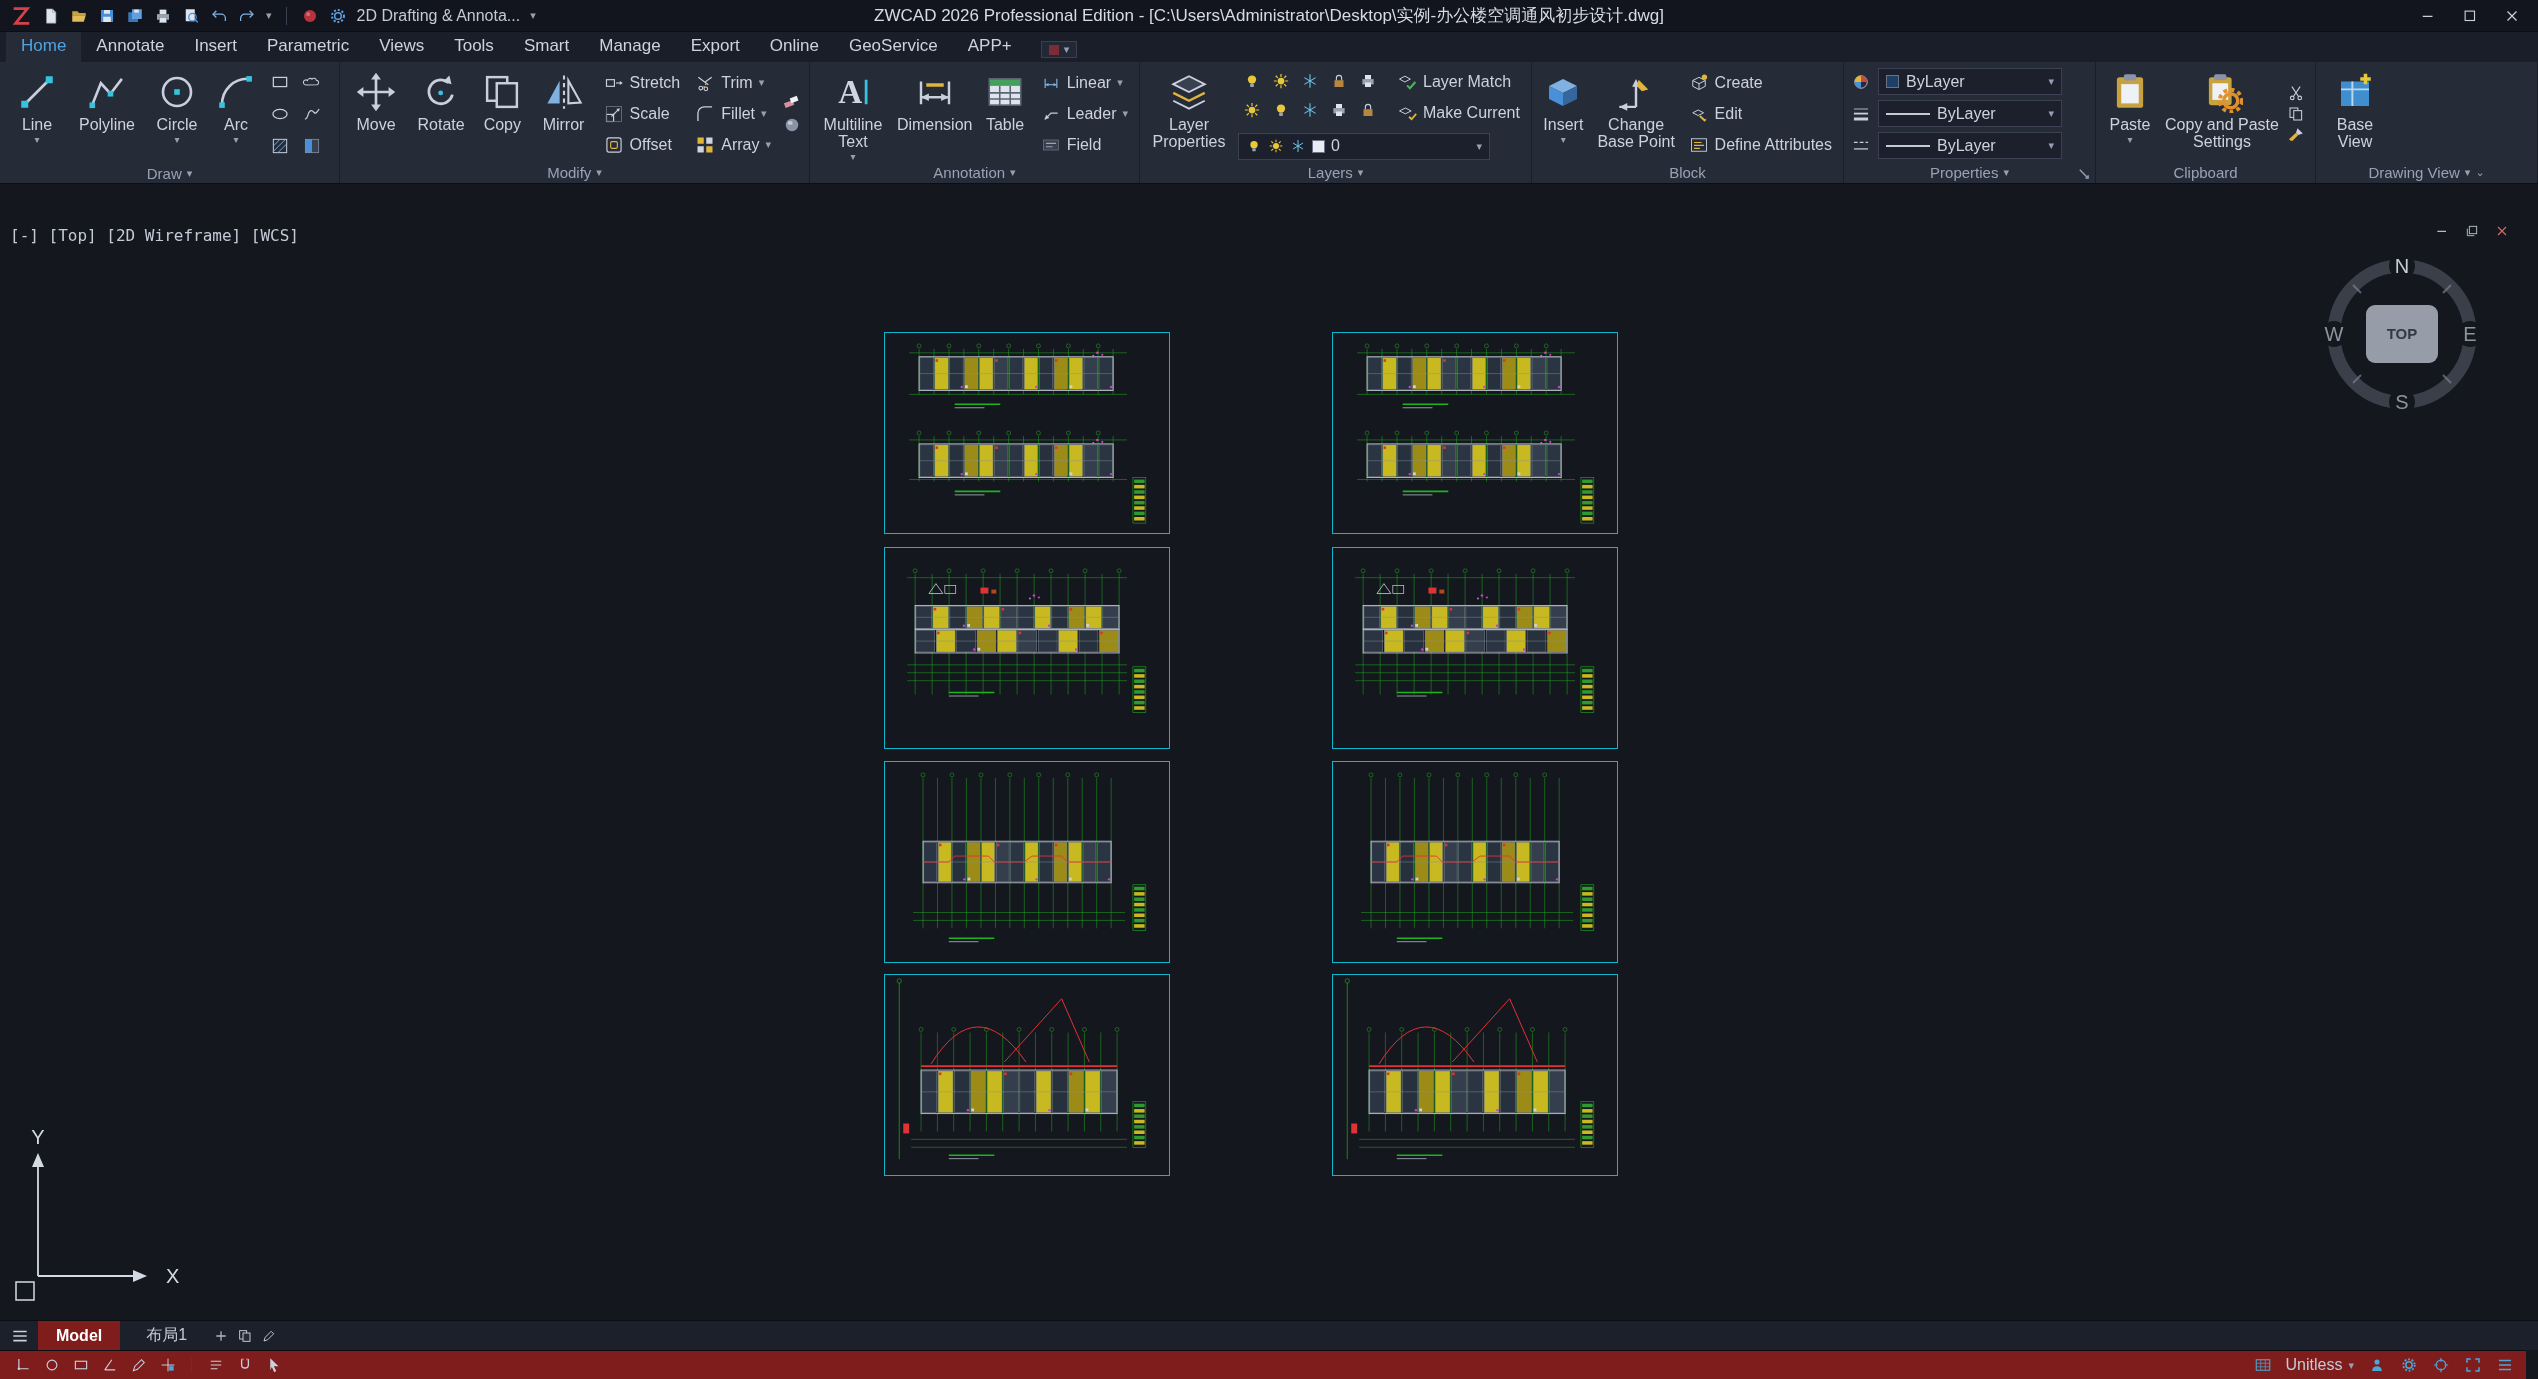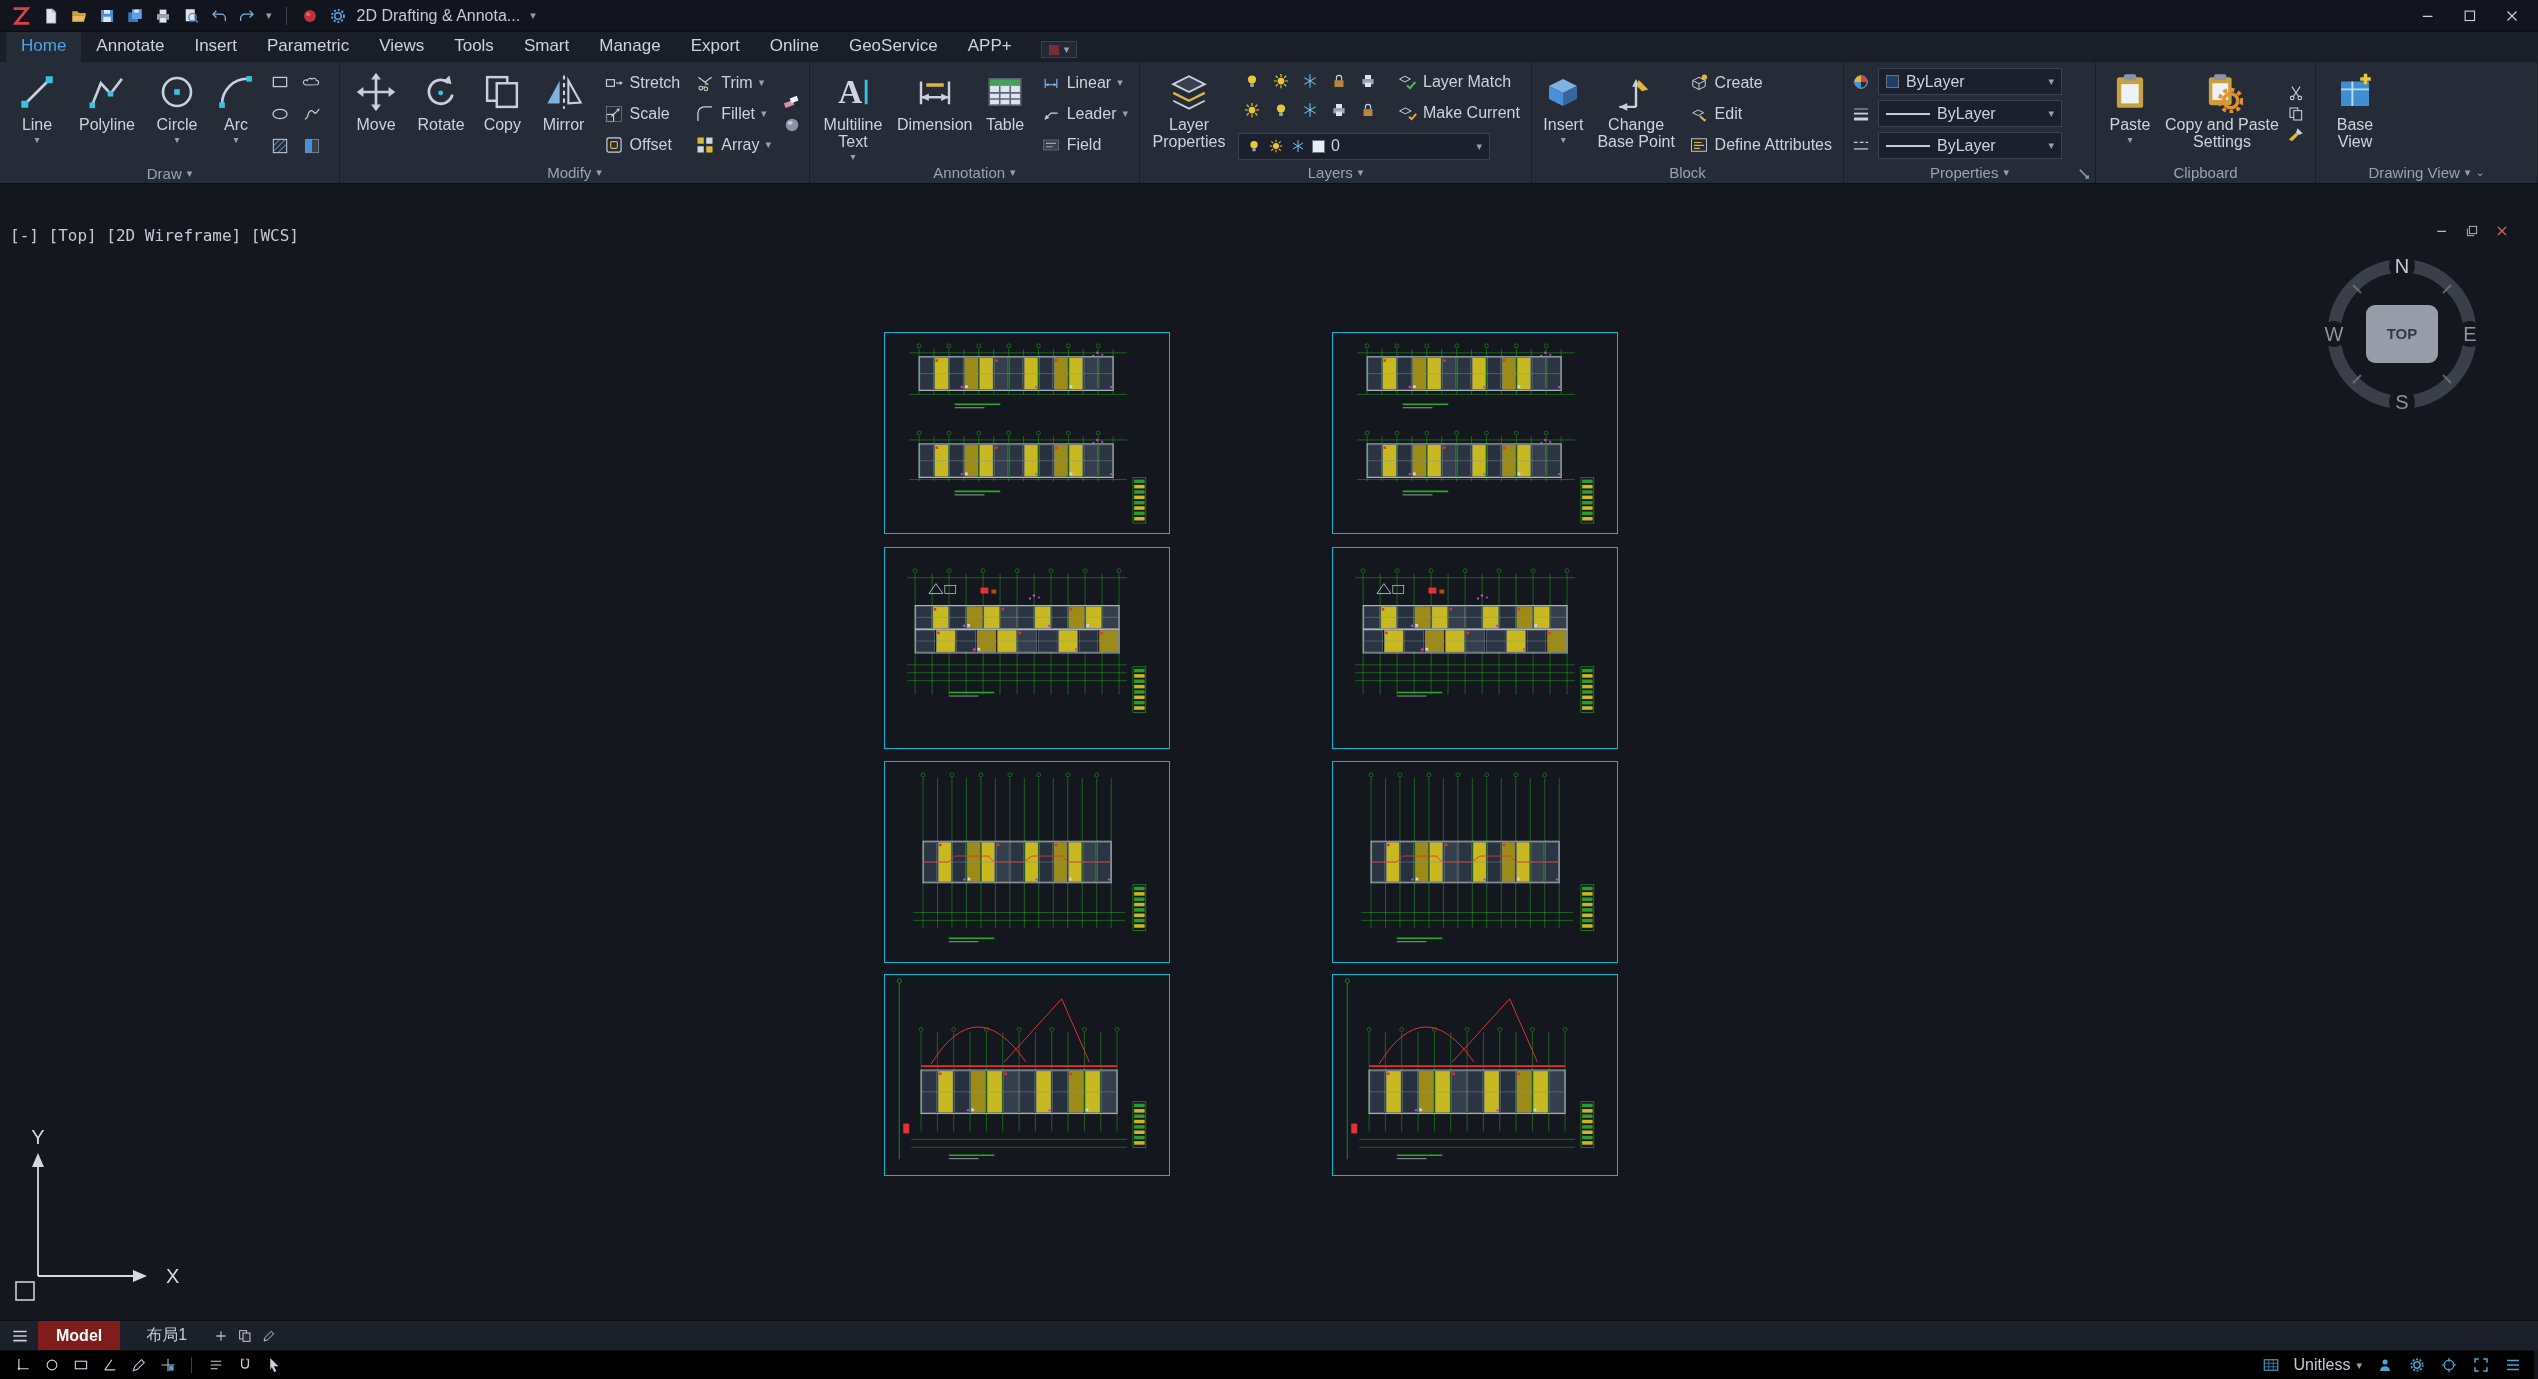--- a/index.html
+++ b/index.html
@@ -71,21 +71,21 @@
   .ucs{position:absolute;left:8px;bottom:10px;width:190px;height:190px}
   .cp-letter{font-size:20px;fill:#8d949f;text-anchor:middle;font-family:"Liberation Sans",sans-serif}
   .cp-letter.n{fill:#c6ccd8}
 
   
   .layoutbar{position:absolute;left:0;right:0;top:1320px;height:30px;background:#1c202b;display:flex;align-items:center;gap:8px;padding-left:10px;border-top:1px solid #0c0e14}
   .ltab{height:30px;display:flex;align-items:center;padding:0 18px;font-size:16px;color:#c3cad6}
   .ltab.active{background:#7f1d1d;color:#fff;font-weight:bold}
 
   
-  .statusbar{position:absolute;left:0;right:4px;top:1350px;height:29px;background:#000000;display:flex;align-items:center;padding:0 12px;border-top:1px solid #0c0e14}
+  .statusbar{position:absolute;left:0;right:12px;top:1350px;height:29px;background:#7f1d1d;display:flex;align-items:center;padding:0 12px;border-top:1px solid #0c0e14}
   .sb-left{display:flex;align-items:center;gap:8px}
   .sb-icon{width:21px;height:21px;display:flex;align-items:center;justify-content:center}
   .sb-sep{width:1px;height:16px;background:#39404f;margin:0 5px}
   .sb-right{margin-left:auto;display:flex;align-items:center;gap:14px}
   .sb-units{display:flex;align-items:center;gap:6px;font-size:16px;color:#c3cad6}
 </style>
 </head>
 <body>
 
 <div id="app">
@@ -159,20 +159,21 @@
         </span>
       <span class="ic i18">
           <svg viewBox="0 0 24 24">
             <circle cx="12" cy="12" r="4.4" fill="none" stroke="#5ea0e0" stroke-width="2"></circle>
             <circle cx="12" cy="12" r="8" fill="none" stroke="#5ea0e0" stroke-width="2.6" stroke-dasharray="2.7 2.5"></circle>
           </svg>
         </span>
       <span class="ws-label">2D Drafting &amp; Annota...</span>
       <span class="caret-sm">▾</span>
     </div>
+    <div class="tb-title">ZWCAD 2026 Professional Edition - [C:\Users\Administrator\Desktop\实例-办公楼空调通风初步设计.dwg]</div>
     <div class="tb-right">
       <span class="winbtn">
           <span class="ic i18">
             <svg viewBox="0 0 24 24">
               <path d="M5 12.5h13" stroke="#c9cfdc" stroke-width="1.7"></path>
             </svg>
           </span>
         </span>
       <span class="winbtn">
           <span class="ic i18">

